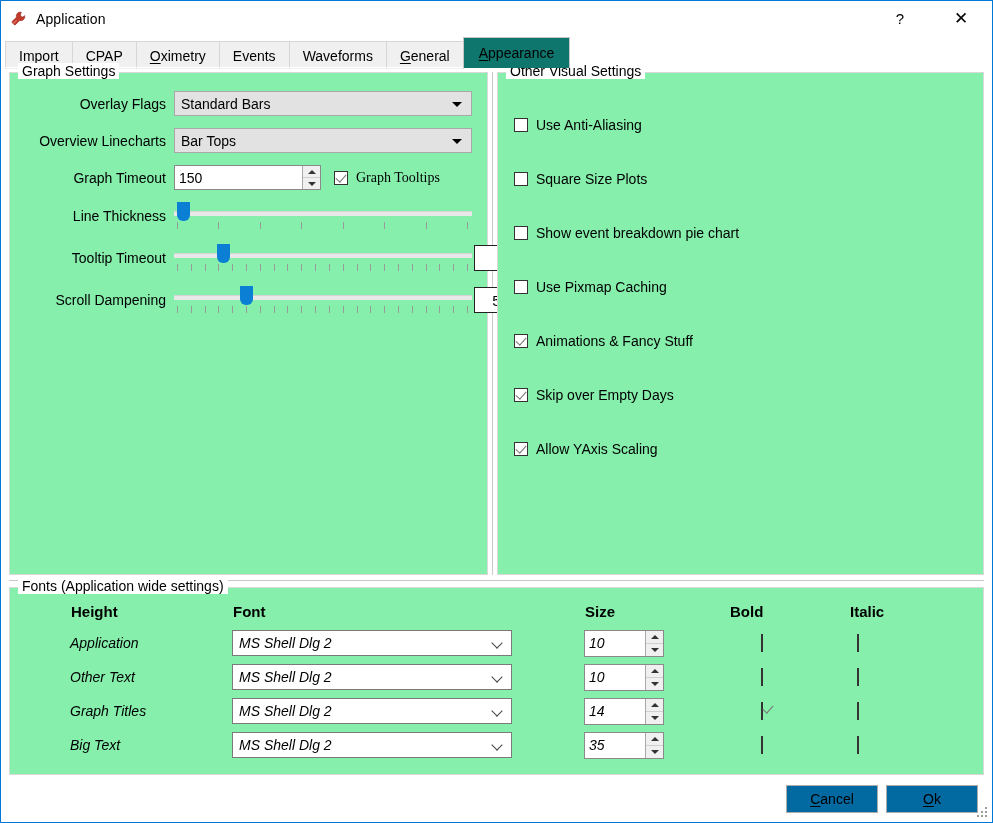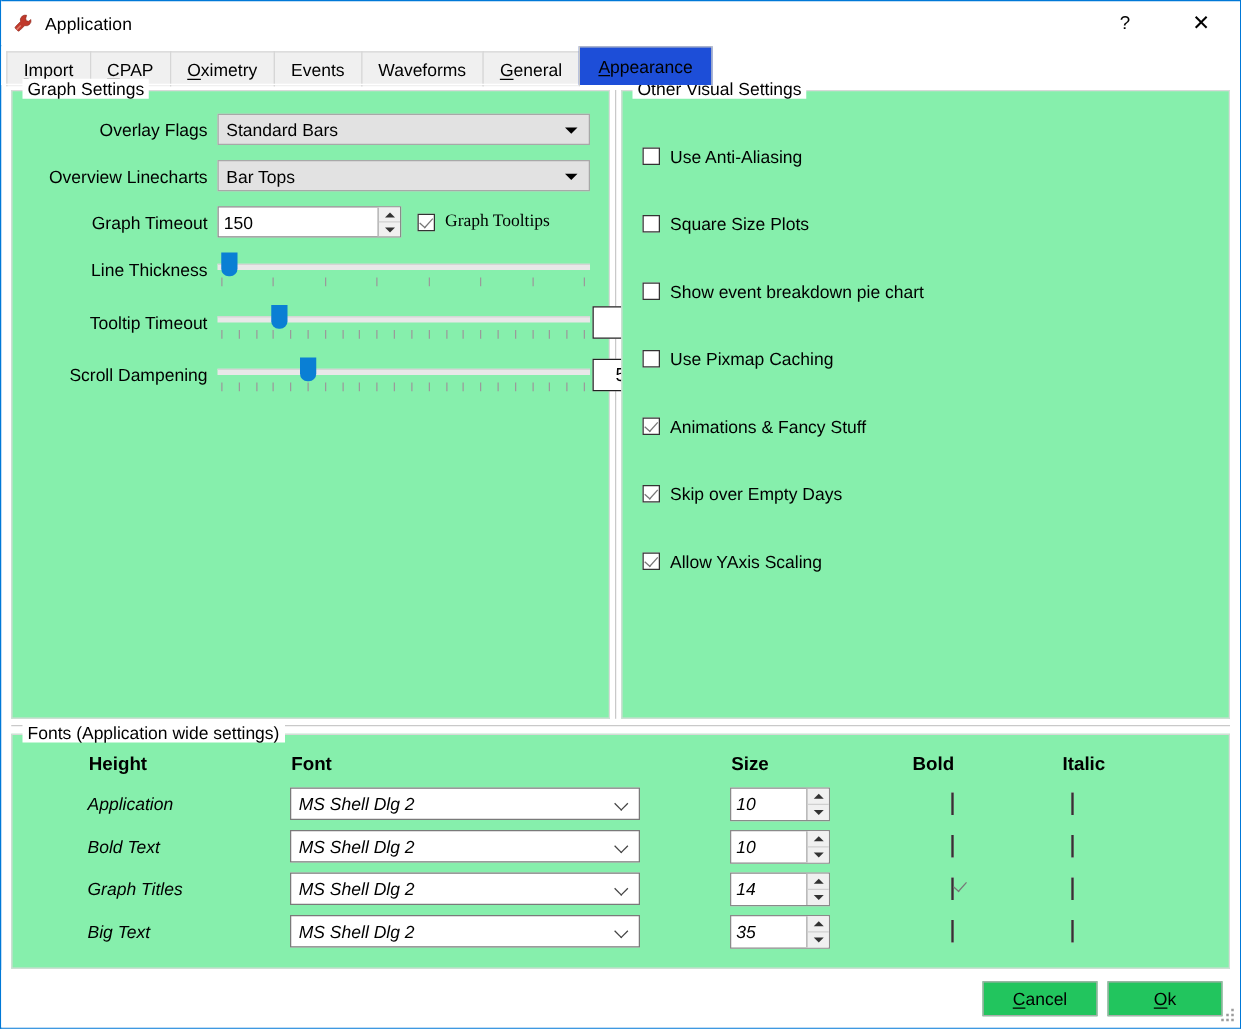--- a/index.html
+++ b/index.html
@@ -82,21 +82,21 @@
     background: #f0f0f0;
     border: 1px solid #d6d6d6;
     border-bottom: none;
     margin-right: -1px;
     font-size: 14px;
     color: #000;
     position: relative;
     top: 1px;
   }
   .tab.active {
-    background: #1d4ed8;
+    background: #0f766e;
     border-color: #c6c6c6;
     height: 31px;
     top: 0;
     z-index: 3;
     padding: 0 15px;
   }
   .tab u { text-decoration: underline; text-underline-offset: 2px; }
 
   
   #panels {
@@ -334,21 +334,21 @@
     position: absolute;
     left: 0; right: 0; bottom: 0;
     height: 46px;
     display: flex; align-items: center; justify-content: flex-end;
     padding-right: 14px;
     background: #ffffff;
   }
   .dlgbtn {
     width: 92px; height: 28px;
     margin-left: 8px;
-    background: #22c55e;
+    background: #0369a1;
     border: 1px solid #adadad;
     font-family: "Liberation Sans", sans-serif;
     font-size: 14px;
     color: #000;
     display: flex; align-items: center; justify-content: center;
   }
   .dlgbtn u { text-decoration: underline; text-underline-offset: 2px; }
   #grip {
     position: absolute;
     right: 3px; bottom: 3px;
@@ -605,21 +605,21 @@
               </div>
             </td>
             <td>
               <span class="cbox" style="margin-left:32px;"></span>
             </td>
             <td>
               <span class="cbox" style="margin-left:8px;"></span>
             </td>
           </tr>
           <tr>
-            <td>Bold Text</td>
+            <td>Other Text</td>
             <td>
               <div class="combo-white">
                 <span>MS Shell Dlg 2</span>
                 <span class="chev"></span>
               </div>
             </td>
             <td>
               <div class="spinbox sm">
                 <span>10</span>
                 <span class="spin-btns">

